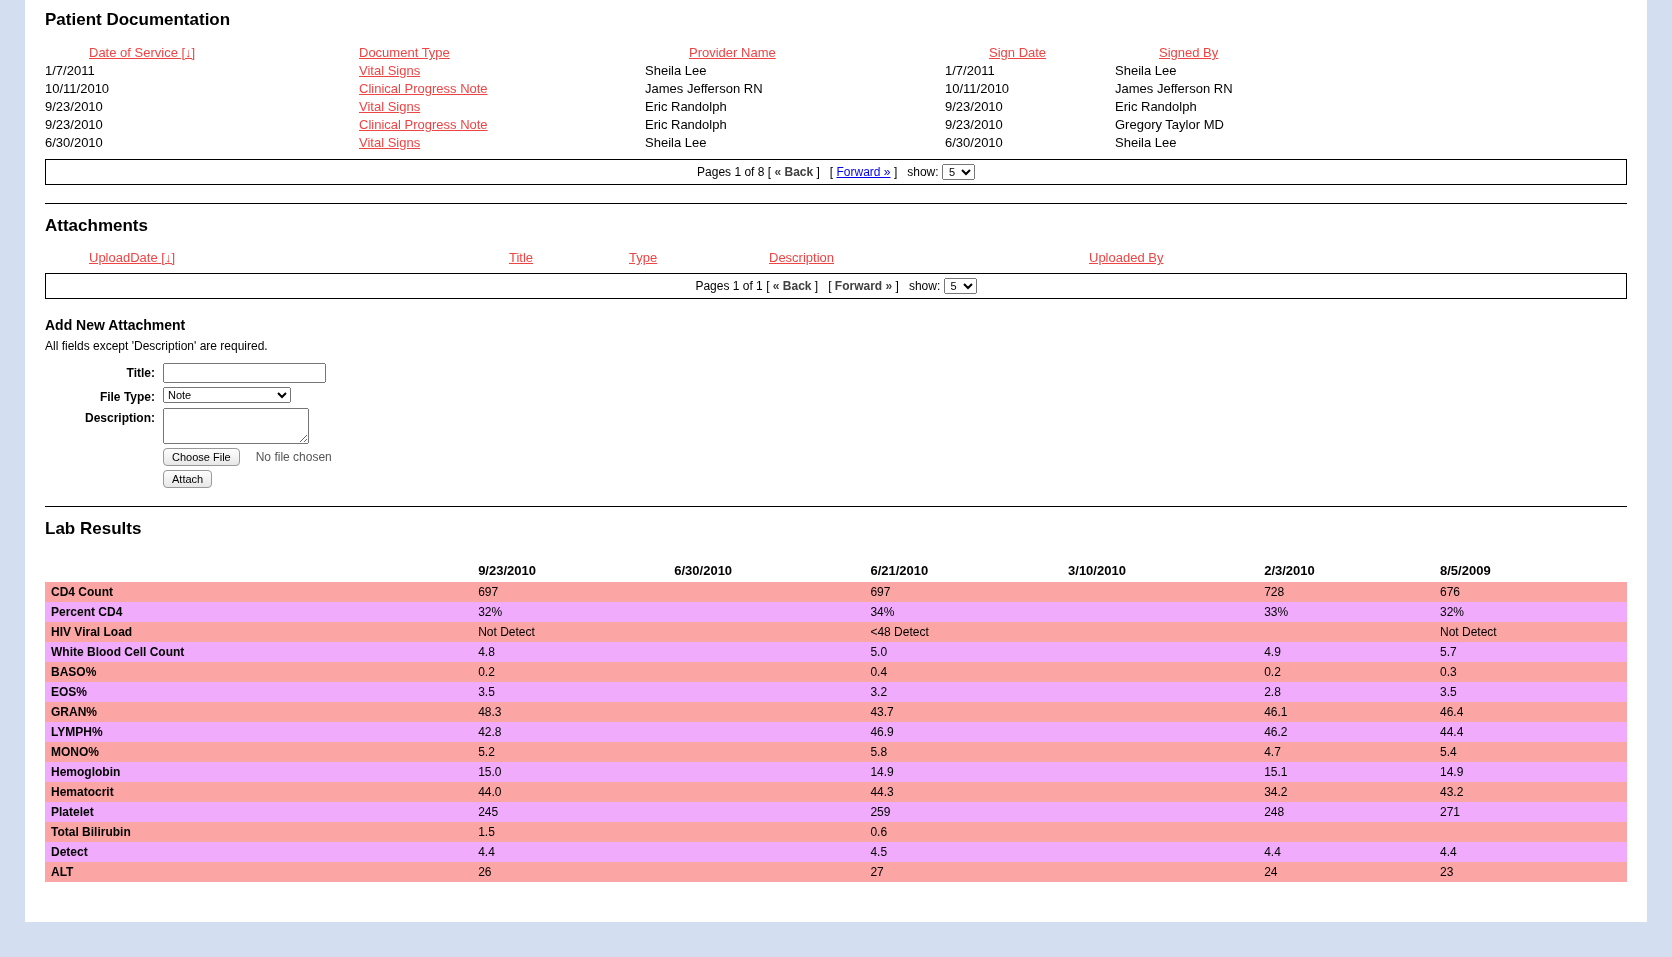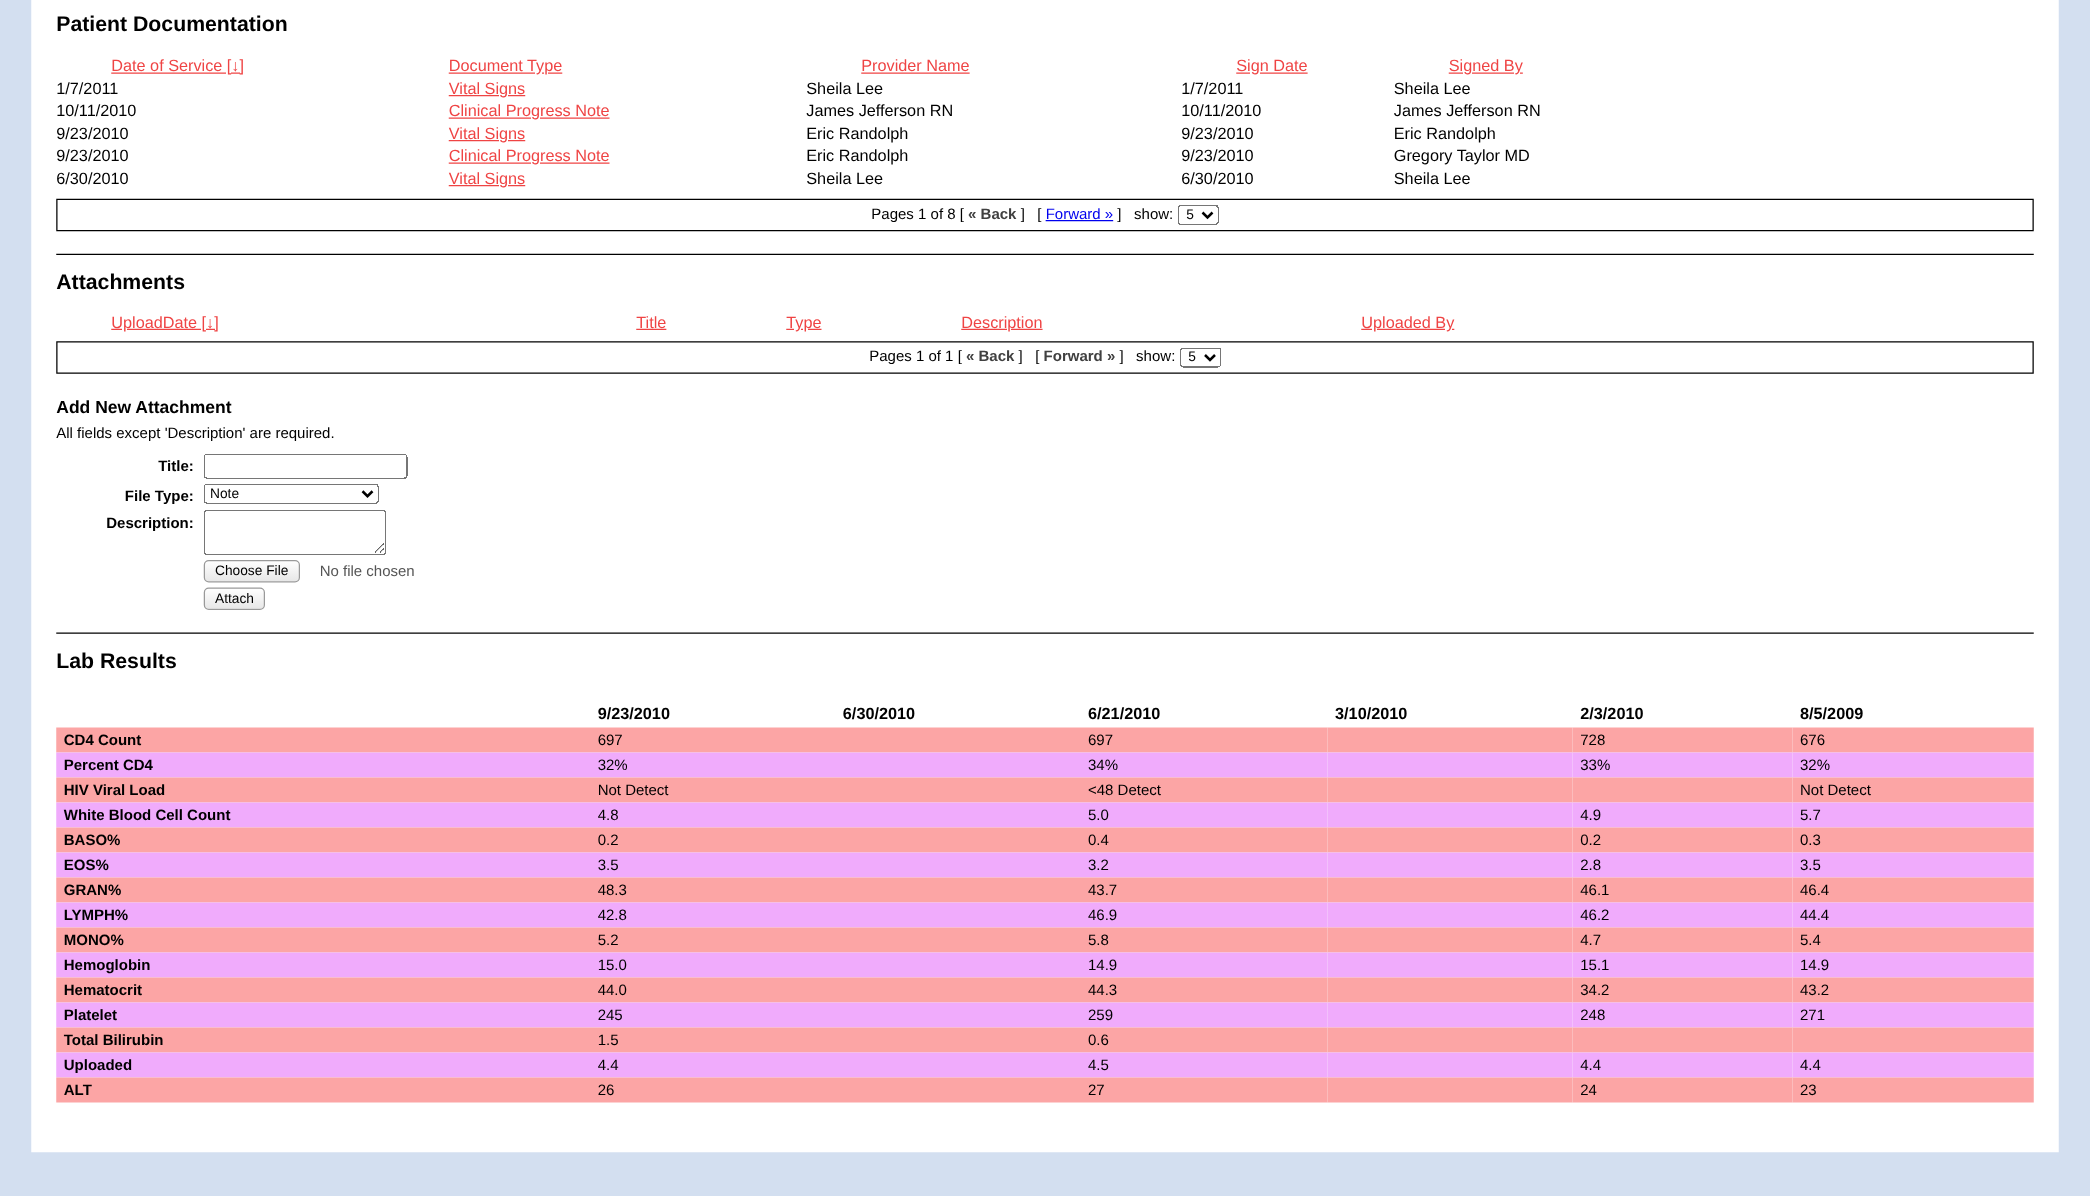--- a/index.html
+++ b/index.html
@@ -85,21 +85,21 @@
     font-weight: bold;
     font-size: 12px;
     padding-top: 3px;
   }
   .form-row input[type=text] {
     width: 155px;
     font-size: 12px;
     padding: 1px 2px;
   }
   .form-row select.ft {
-    width: 140px;
+    width: 128px;
     font-size: 11px;
   }
   .form-row textarea {
     width: 140px;
     height: 30px;
     font-size: 12px;
     resize: both;
   }
   .form-row .file-wrap {
     display: flex;
@@ -379,21 +379,21 @@
         <tr class="odd">
           <td class="test-name">Total Bilirubin</td>
           <td>1.5</td>
           <td></td>
           <td>0.6</td>
           <td></td>
           <td></td>
           <td></td>
         </tr>
         <tr class="even">
-          <td class="test-name">Uploaded</td>
+          <td class="test-name">Detect</td>
           <td>4.4</td>
           <td></td>
           <td>4.5</td>
           <td></td>
           <td>4.4</td>
           <td>4.4</td>
         </tr>
         <tr class="odd">
           <td class="test-name">ALT</td>
           <td>26</td>

